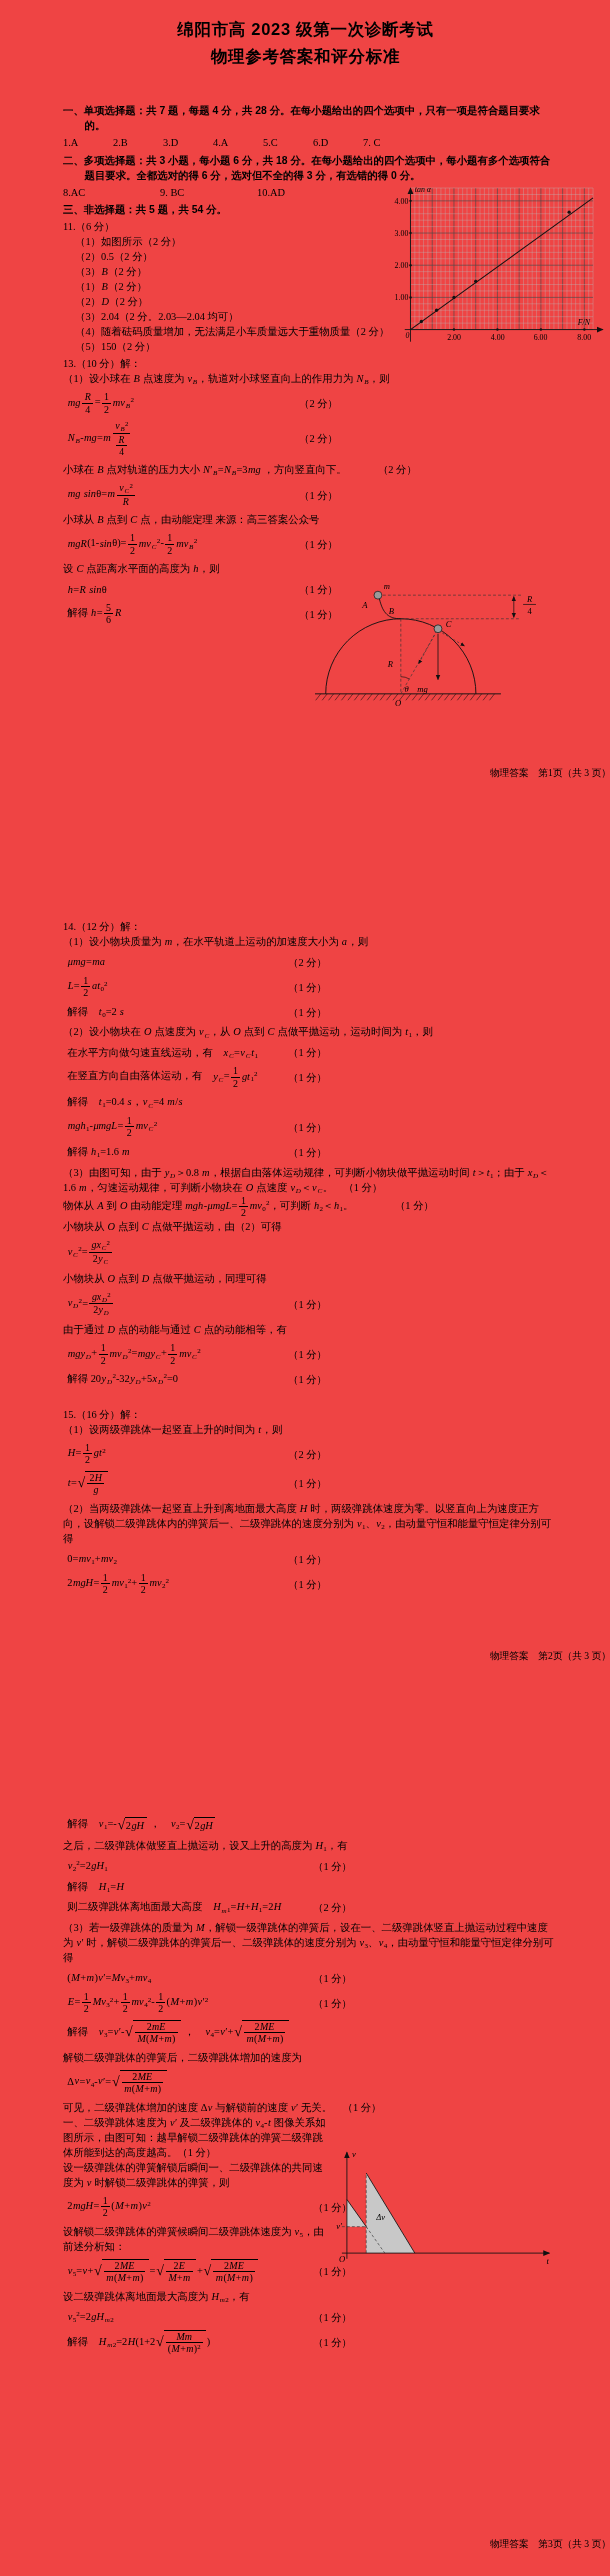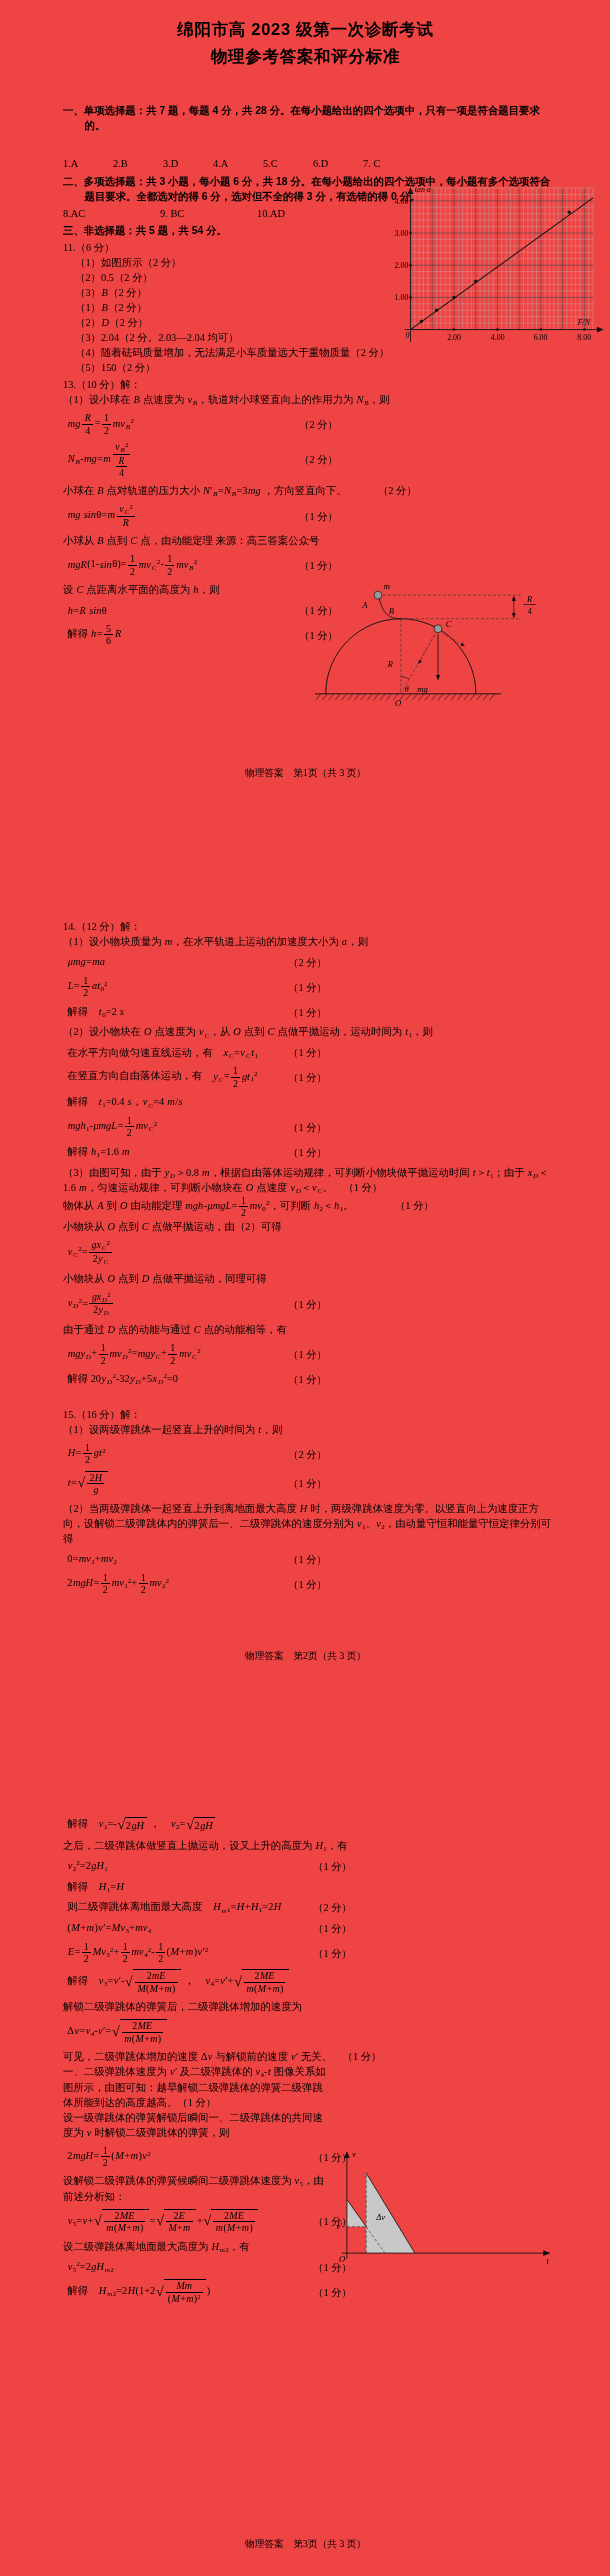--- a/index.html
+++ b/index.html
@@ -24,41 +24,41 @@
   sub,sup{font-size:.68em;line-height:1}
   sub{vertical-align:-.3em}
   sup{vertical-align:.5em}
   .frac{display:inline-flex;flex-direction:column;vertical-align:middle;text-align:center;
         line-height:1.15;font-size:.96em;margin:0 1.4px}
   .frac .fn{border-bottom:0.7px solid #000;padding:0 2.1px}
   .frac .fd{padding:0 2.1px}
   .sqrt{display:inline-flex;align-items:center;vertical-align:middle;margin:0 0.7px}
   .sqrt .rad{font-size:1.35em;line-height:1;transform:translateY(-0.7px)}
   .sqrt .vinc{border-top:0.9px solid #000;padding:0 2.1px 0 0.7px}
-  .footer{position:absolute;left:0;width:100%;text-align:center;font-size:9.7px}
+  .footer{position:absolute;left:0;width:100%;text-align:right;font-size:9.7px}
   #f1{top:767px}#f2{top:1650px}#f3{top:2538px}
   .fig{position:absolute}
   #fig11{left:386px;top:183px}
   #fig13{left:315px;top:565px}
   #fig15{left:336px;top:2148px}
   svg text{font-family:"Liberation Serif",serif;font-size:11px;fill:#000}
   svg .it{font-style:italic}
   svg .md{font-size:12px}
 </style>
 </head>
 <body>
 
 <div class="doc">
 
   <div class="title" id="t1">绵阳市高 2023 级第一次诊断考试</div>
   <div class="title" id="t2">物理参考答案和评分标准</div>
 
   <div class="page" id="p1">
       <div class="bl h"><span class="tx">一、单项选择题：共 7 题，每题 4 分，共 28 分。在每小题给出的四个选项中，只有一项是符合题目要求的。</span></div>
-      <div class="bl ans"><span style="width: 50px;">1.A</span><span style="width: 50px;">2.B</span><span style="width: 50px; margin-top: 21px;">3.D</span><span style="width: 50px;">4.A</span><span style="width: 50px;">5.C</span><span style="width: 50px;">6.D</span><span style="width: 50px;">7. C</span></div>
+      <div class="bl ans"><span style="width: 50px;">1.A</span><span style="width: 50px;">2.B</span><span style="width: 50px;">3.D</span><span style="width: 50px;">4.A</span><span style="width: 50px;">5.C</span><span style="width: 50px;">6.D</span><span style="width: 50px;">7. C</span></div>
       <div class="bl h"><span class="tx">二、多项选择题：共 3 小题，每小题 6 分，共 18 分。在每小题给出的四个选项中，每小题有多个选项符合题目要求。全都选对的得 6 分，选对但不全的得 3 分，有选错的得 0 分。</span></div>
       <div class="bl ans"><span style="width: 97px;">8.AC</span><span style="width: 97px;">9. BC</span><span style="width: 97px;">10.AD</span></div>
       <div class="bl h"><span class="tx">三、非选择题：共 5 题，共 54 分。</span></div>
       <div class="bl q"><span class="tx">11.（6 分）</span></div>
       <div class="bl i"><span class="tx">（1）如图所示（2 分）</span></div>
       <div class="bl i"><span class="tx">（2）0.5（2 分）</span></div>
       <div class="bl i"><span class="tx">（3）<i>B</i>（2 分）</span></div>
       <div class="bl i"><span class="tx">（1）<i>B</i>（2 分）</span></div>
       <div class="bl i"><span class="tx">（2）<i>D</i>（2 分）</span></div>
       <div class="bl i"><span class="tx">（3）2.04（2 分。2.03—2.04 均可）</span></div>
@@ -248,20 +248,21 @@
         <span class="tx"><i>v</i><sub>2</sub><sup>2</sup>=2<i>gH</i><sub>1</sub></span>
         <span class="score" style="left: 250px;">（1 分）</span>
       </div>
       <div class="bl m">
         <span class="tx">解得　<i>H</i><sub>1</sub>=<i>H</i></span>
       </div>
       <div class="bl m">
         <span class="tx">则二级弹跳体离地面最大高度　<i>H</i><sub><i>m</i>1</sub>=<i>H</i>+<i>H</i><sub>1</sub>=2<i>H</i></span>
         <span class="score" style="left: 250px;">（2 分）</span>
       </div>
+      <div class="bl p"><span class="tx">（3）若一级弹跳体的质量为 <i>M</i>，解锁一级弹跳体的弹簧后，设在一、二级弹跳体竖直上抛运动过程中速度为 <i>v</i>′ 时，解锁二级弹跳体的弹簧后一、二级弹跳体的速度分别为 <i>v</i><sub>3</sub>、<i>v</i><sub>4</sub>，由动量守恒和能量守恒定律分别可得</span></div>
       <div class="bl m">
         <span class="tx">(<i>M</i>+<i>m</i>)<i>v</i>′=<i>Mv</i><sub>3</sub>+<i>mv</i><sub>4</sub></span>
         <span class="score" style="left: 250px;">（1 分）</span>
       </div>
       <div class="bl m">
         <span class="tx"><i>E</i>=<span class="frac">
             <span class="fn">1</span>
             <span class="fd">2</span>
           </span><i>Mv</i><sub>3</sub><sup>2</sup>+<span class="frac">
             <span class="fn">1</span>

